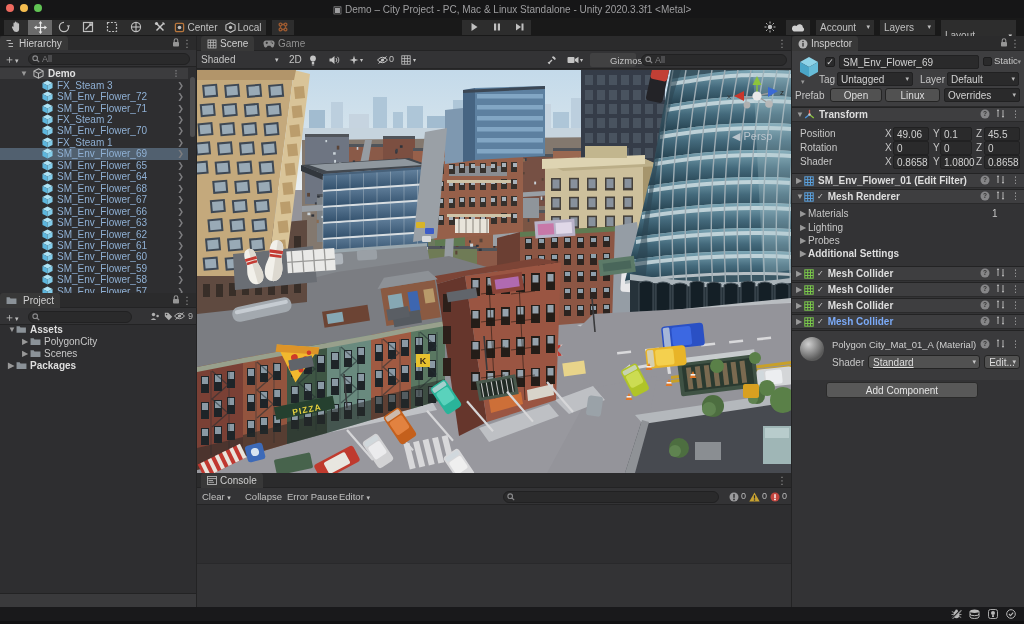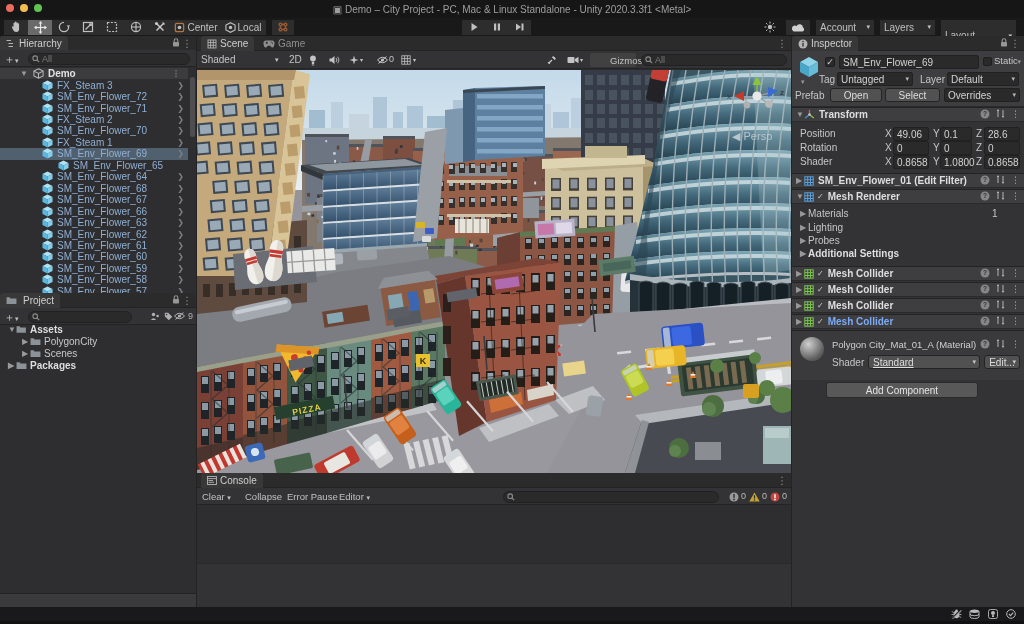--- a/index.html
+++ b/index.html
@@ -257,21 +257,21 @@
         <div class="hrow" style="top:68.69999999999999px;"><svg class="cube" width="11" height="11" viewBox="0 0 12 12">
             <polygon points="6,0.5 11.5,3.2 6,6 0.5,3.2" fill="#aee3f5"></polygon>
             <polygon points="0.5,3.2 6,6 6,11.5 0.5,8.8" fill="#5db6dd"></polygon>
             <polygon points="6,6 11.5,3.2 11.5,8.8 6,11.5" fill="#83cdea"></polygon>
           </svg>FX_Steam 1<span class="chev">❯</span></div>
         <div class="hrow" style="top:80.14999999999999px;background:#51606f;"><svg class="cube" width="11" height="11" viewBox="0 0 12 12">
             <polygon points="6,0.5 11.5,3.2 6,6 0.5,3.2" fill="#aee3f5"></polygon>
             <polygon points="0.5,3.2 6,6 6,11.5 0.5,8.8" fill="#5db6dd"></polygon>
             <polygon points="6,6 11.5,3.2 11.5,8.8 6,11.5" fill="#83cdea"></polygon>
           </svg>SM_Env_Flower_69<span class="chev">❯</span></div>
-        <div class="hrow" style="top:91.6px;margin-left:16px;"><svg class="cube" width="11" height="11" viewBox="0 0 12 12">
+        <div class="hrow" style="top:91.6px;"><svg class="cube" width="11" height="11" viewBox="0 0 12 12">
             <polygon points="6,0.5 11.5,3.2 6,6 0.5,3.2" fill="#aee3f5"></polygon>
             <polygon points="0.5,3.2 6,6 6,11.5 0.5,8.8" fill="#5db6dd"></polygon>
             <polygon points="6,6 11.5,3.2 11.5,8.8 6,11.5" fill="#83cdea"></polygon>
           </svg>SM_Env_Flower_65<span class="chev">❯</span></div>
         <div class="hrow" style="top:103.05px;"><svg class="cube" width="11" height="11" viewBox="0 0 12 12">
             <polygon points="6,0.5 11.5,3.2 6,6 0.5,3.2" fill="#aee3f5"></polygon>
             <polygon points="0.5,3.2 6,6 6,11.5 0.5,8.8" fill="#5db6dd"></polygon>
             <polygon points="6,6 11.5,3.2 11.5,8.8 6,11.5" fill="#83cdea"></polygon>
           </svg>SM_Env_Flower_64<span class="chev">❯</span></div>
         <div class="hrow" style="top:114.5px;"><svg class="cube" width="11" height="11" viewBox="0 0 12 12">
@@ -1849,21 +1849,21 @@
       <div class="ifield" style="position:absolute; left:47px; top:4px; width:140px;">SM_Env_Flower_69</div>
       <div style="position:absolute; left:191px; top:6px; width:9px; height:9px; background:#2a2a2b; border:1px solid #1e1e1f; border-radius:2px;"></div>
       <span style="position:absolute; left:202px; top:4px; color:#c6c6c6; font-size:9.5px;">Static</span>
       <span style="position:absolute; right:3px; top:7px; color:#999; font-size:7px;">▾</span>
       <span style="position:absolute; left:27px; top:23px; color:#c6c6c6; font-size:10px;">Tag</span>
       <div class="ifield" style="position:absolute; left:45px; top:21px; width:76px;">Untagged<span style="position:absolute; right:3px; font-size:7px; color:#b8b8b8;">▾</span></div>
       <span style="position:absolute; left:128px; top:23px; color:#c6c6c6; font-size:10px;">Layer</span>
       <div class="ifield" style="position:absolute; left:155px; top:21px; width:72px;">Default<span style="position:absolute; right:3px; font-size:7px; color:#b8b8b8;">▾</span></div>
       <span style="position:absolute; left:3px; top:39px; color:#c6c6c6; font-size:10px;">Prefab</span>
       <div class="idrop" style="position:absolute; left:38px; top:37px; width:52px; justify-content:center;--noarrow:1;">Open</div>
-      <div class="idrop" style="position:absolute; left:93px; top:37px; width:55px; justify-content:center;--noarrow:1;">Select</div>
+      <div class="idrop" style="position:absolute; left:93px; top:37px; width:55px; justify-content:center;--noarrow:1;">Linux</div>
       <div class="ifield" style="position:absolute; left:152px; top:37px; width:76px;">Overrides<span style="position:absolute; right:3px; font-size:7px; color:#b8b8b8;">▾</span></div>
     </div>
 
     <div class="comp-head" style="top:71px;">
       <span class="fold">▼</span>
         <svg width="11" height="11" viewBox="0 0 11 11">
           <line x1="5.5" y1="5.5" x2="5.5" y2="0.8" stroke="#e0564a" stroke-width="1.3"></line>
           <line x1="5.5" y1="5.5" x2="1.2" y2="9" stroke="#4a90d8" stroke-width="1.3"></line>
           <line x1="5.5" y1="5.5" x2="9.8" y2="9" stroke="#8cc43c" stroke-width="1.3"></line>
           <circle cx="5.5" cy="5.5" r="1.2" fill="#c8c8c8"></circle>
@@ -1884,21 +1884,21 @@
           </svg>
           <span>⋮</span>
         </div>
     </div>
     <div class="irow" style="left:8px; top:92px;">Position</div>
     <span class="irow" style="left:93px; top:92px;">X</span>
       <div class="ifield abs" style="left:101px; top:91px; width:36px;">49.06</div>
     <span class="irow" style="left:141px; top:92px;">Y</span>
       <div class="ifield abs" style="left:148px; top:91px; width:32px;">0.1</div>
     <span class="irow" style="left:184px; top:92px;">Z</span>
-      <div class="ifield abs" style="left:192px; top:91px; width:36px;">28.6</div>
+      <div class="ifield abs" style="left:192px; top:91px; width:36px;">45.5</div>
     <div class="irow" style="left:8px; top:106px;">Rotation</div>
     <span class="irow" style="left:93px; top:106px;">X</span>
       <div class="ifield abs" style="left:101px; top:105px; width:36px;">0</div>
     <span class="irow" style="left:141px; top:106px;">Y</span>
       <div class="ifield abs" style="left:148px; top:105px; width:32px;">0</div>
     <span class="irow" style="left:184px; top:106px;">Z</span>
       <div class="ifield abs" style="left:192px; top:105px; width:36px;">0</div>
     <div class="irow" style="left:8px; top:120px;">Shader</div>
     <span class="irow" style="left:93px; top:120px;">X</span>
       <div class="ifield abs" style="left:101px; top:119px; width:36px;">0.8658</div>

